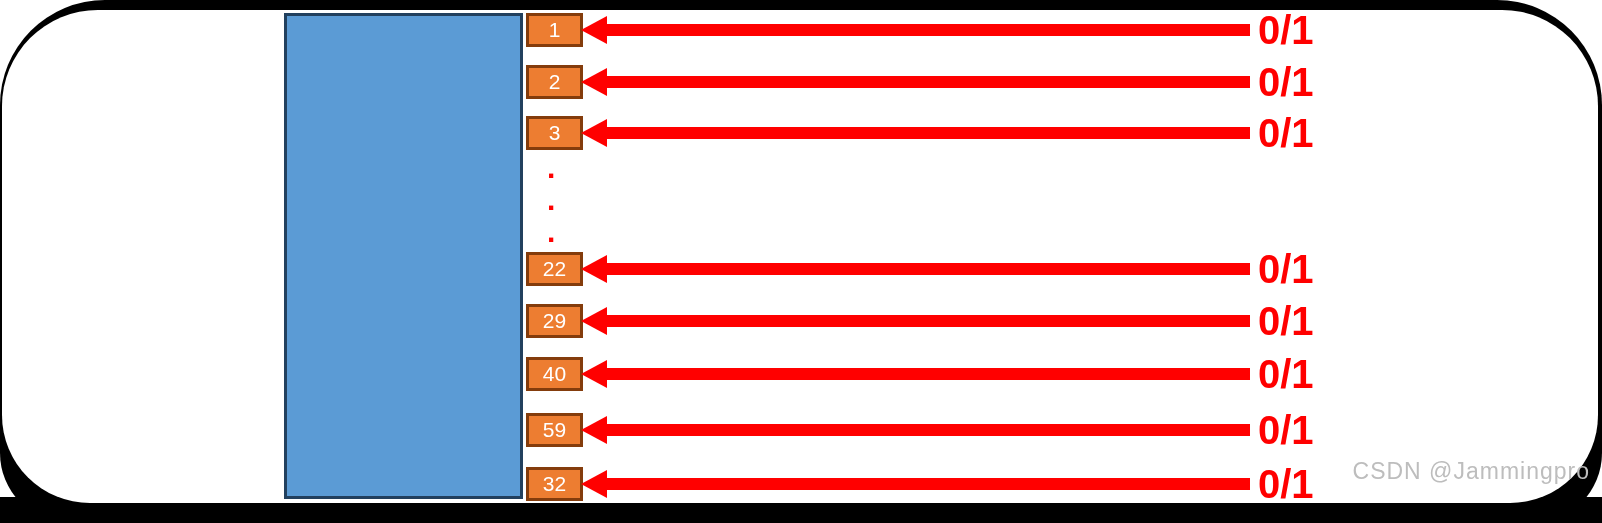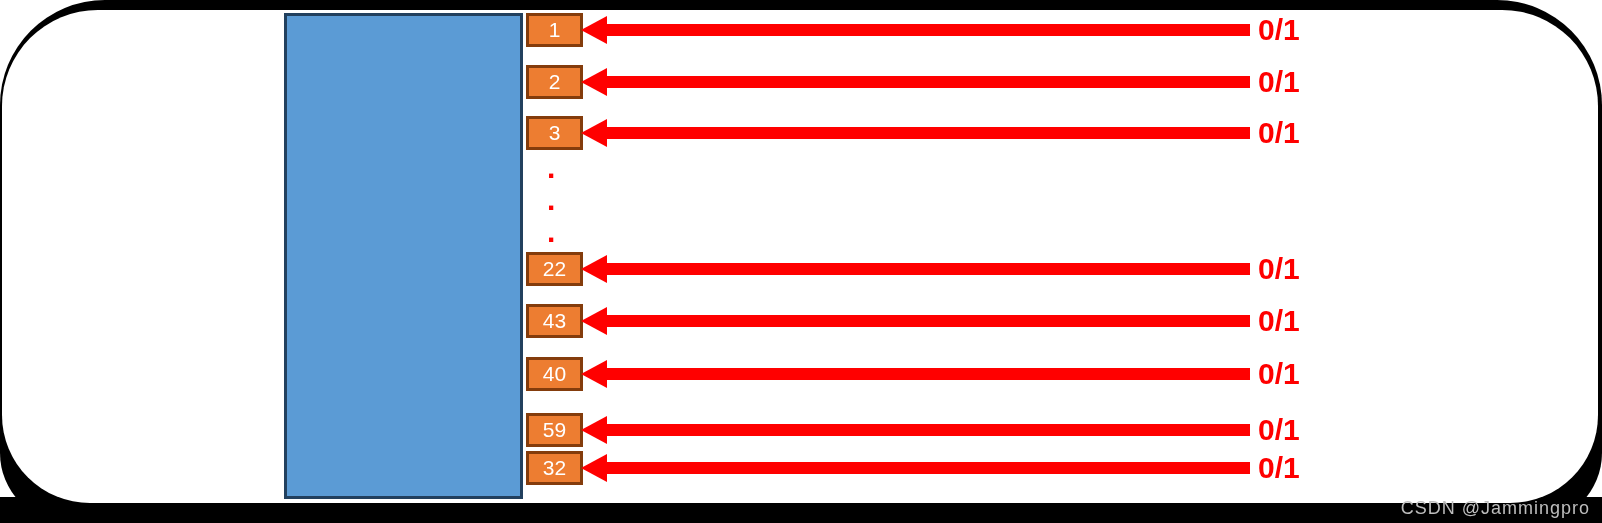--- a/index.html
+++ b/index.html
@@ -74,21 +74,21 @@
     width: 643px; height: 12px;
     background: #FF0000;
   }
   .pin-value {
     position: absolute;
     left: 732px; top: -7px;
     height: 48px;
     line-height: 48px;
     color: #FF0000;
     font-weight: bold;
-    font-size: 30px;
+    font-size: 40px;
     white-space: nowrap;
   }
   
   .ellipsis {
     position: absolute;
     left: 547px; top: 163px;
     display: flex;
     flex-direction: column;
     gap: 22px;
   }
@@ -98,25 +98,24 @@
     font-size: 30px;
     line-height: 10px;
     height: 10px;
     width: 10px;
   }
   
   .watermark {
     position: absolute;
     right: 12px;
     top: 458px;
-    font-size: 18px;
+    font-size: 23px;
     letter-spacing: 1px;
     color: #BDBDBD;
     z-index: 10;
-    margin-top: 40px;
   }
 </style>
 </head>
 <body>
 
 <div class="canvas">
   <div class="frame-black"></div>
   <div class="frame-bottom-strip"></div>
   <div class="frame-white"></div>
 
@@ -159,21 +158,21 @@
     <div class="pin-box">
         <span>22</span>
       </div>
     <div class="arrow-head"></div>
     <div class="arrow-shaft"></div>
     <div class="pin-value">0/1</div>
   </div>
 
   <div class="pin-row" style="top:304px">
     <div class="pin-box">
-        <span>43</span>
+        <span>29</span>
       </div>
     <div class="arrow-head"></div>
     <div class="arrow-shaft"></div>
     <div class="pin-value">0/1</div>
   </div>
 
   <div class="pin-row" style="top:357px">
     <div class="pin-box">
         <span>40</span>
       </div>
@@ -184,21 +183,21 @@
 
   <div class="pin-row" style="top:413px">
     <div class="pin-box">
         <span>59</span>
       </div>
     <div class="arrow-head"></div>
     <div class="arrow-shaft"></div>
     <div class="pin-value">0/1</div>
   </div>
 
-  <div class="pin-row" style="top:451px">
+  <div class="pin-row" style="top:467px">
     <div class="pin-box">
         <span>32</span>
       </div>
     <div class="arrow-head"></div>
     <div class="arrow-shaft"></div>
     <div class="pin-value">0/1</div>
   </div>
 
   <div class="watermark">CSDN @Jammingpro</div>
 </div>

